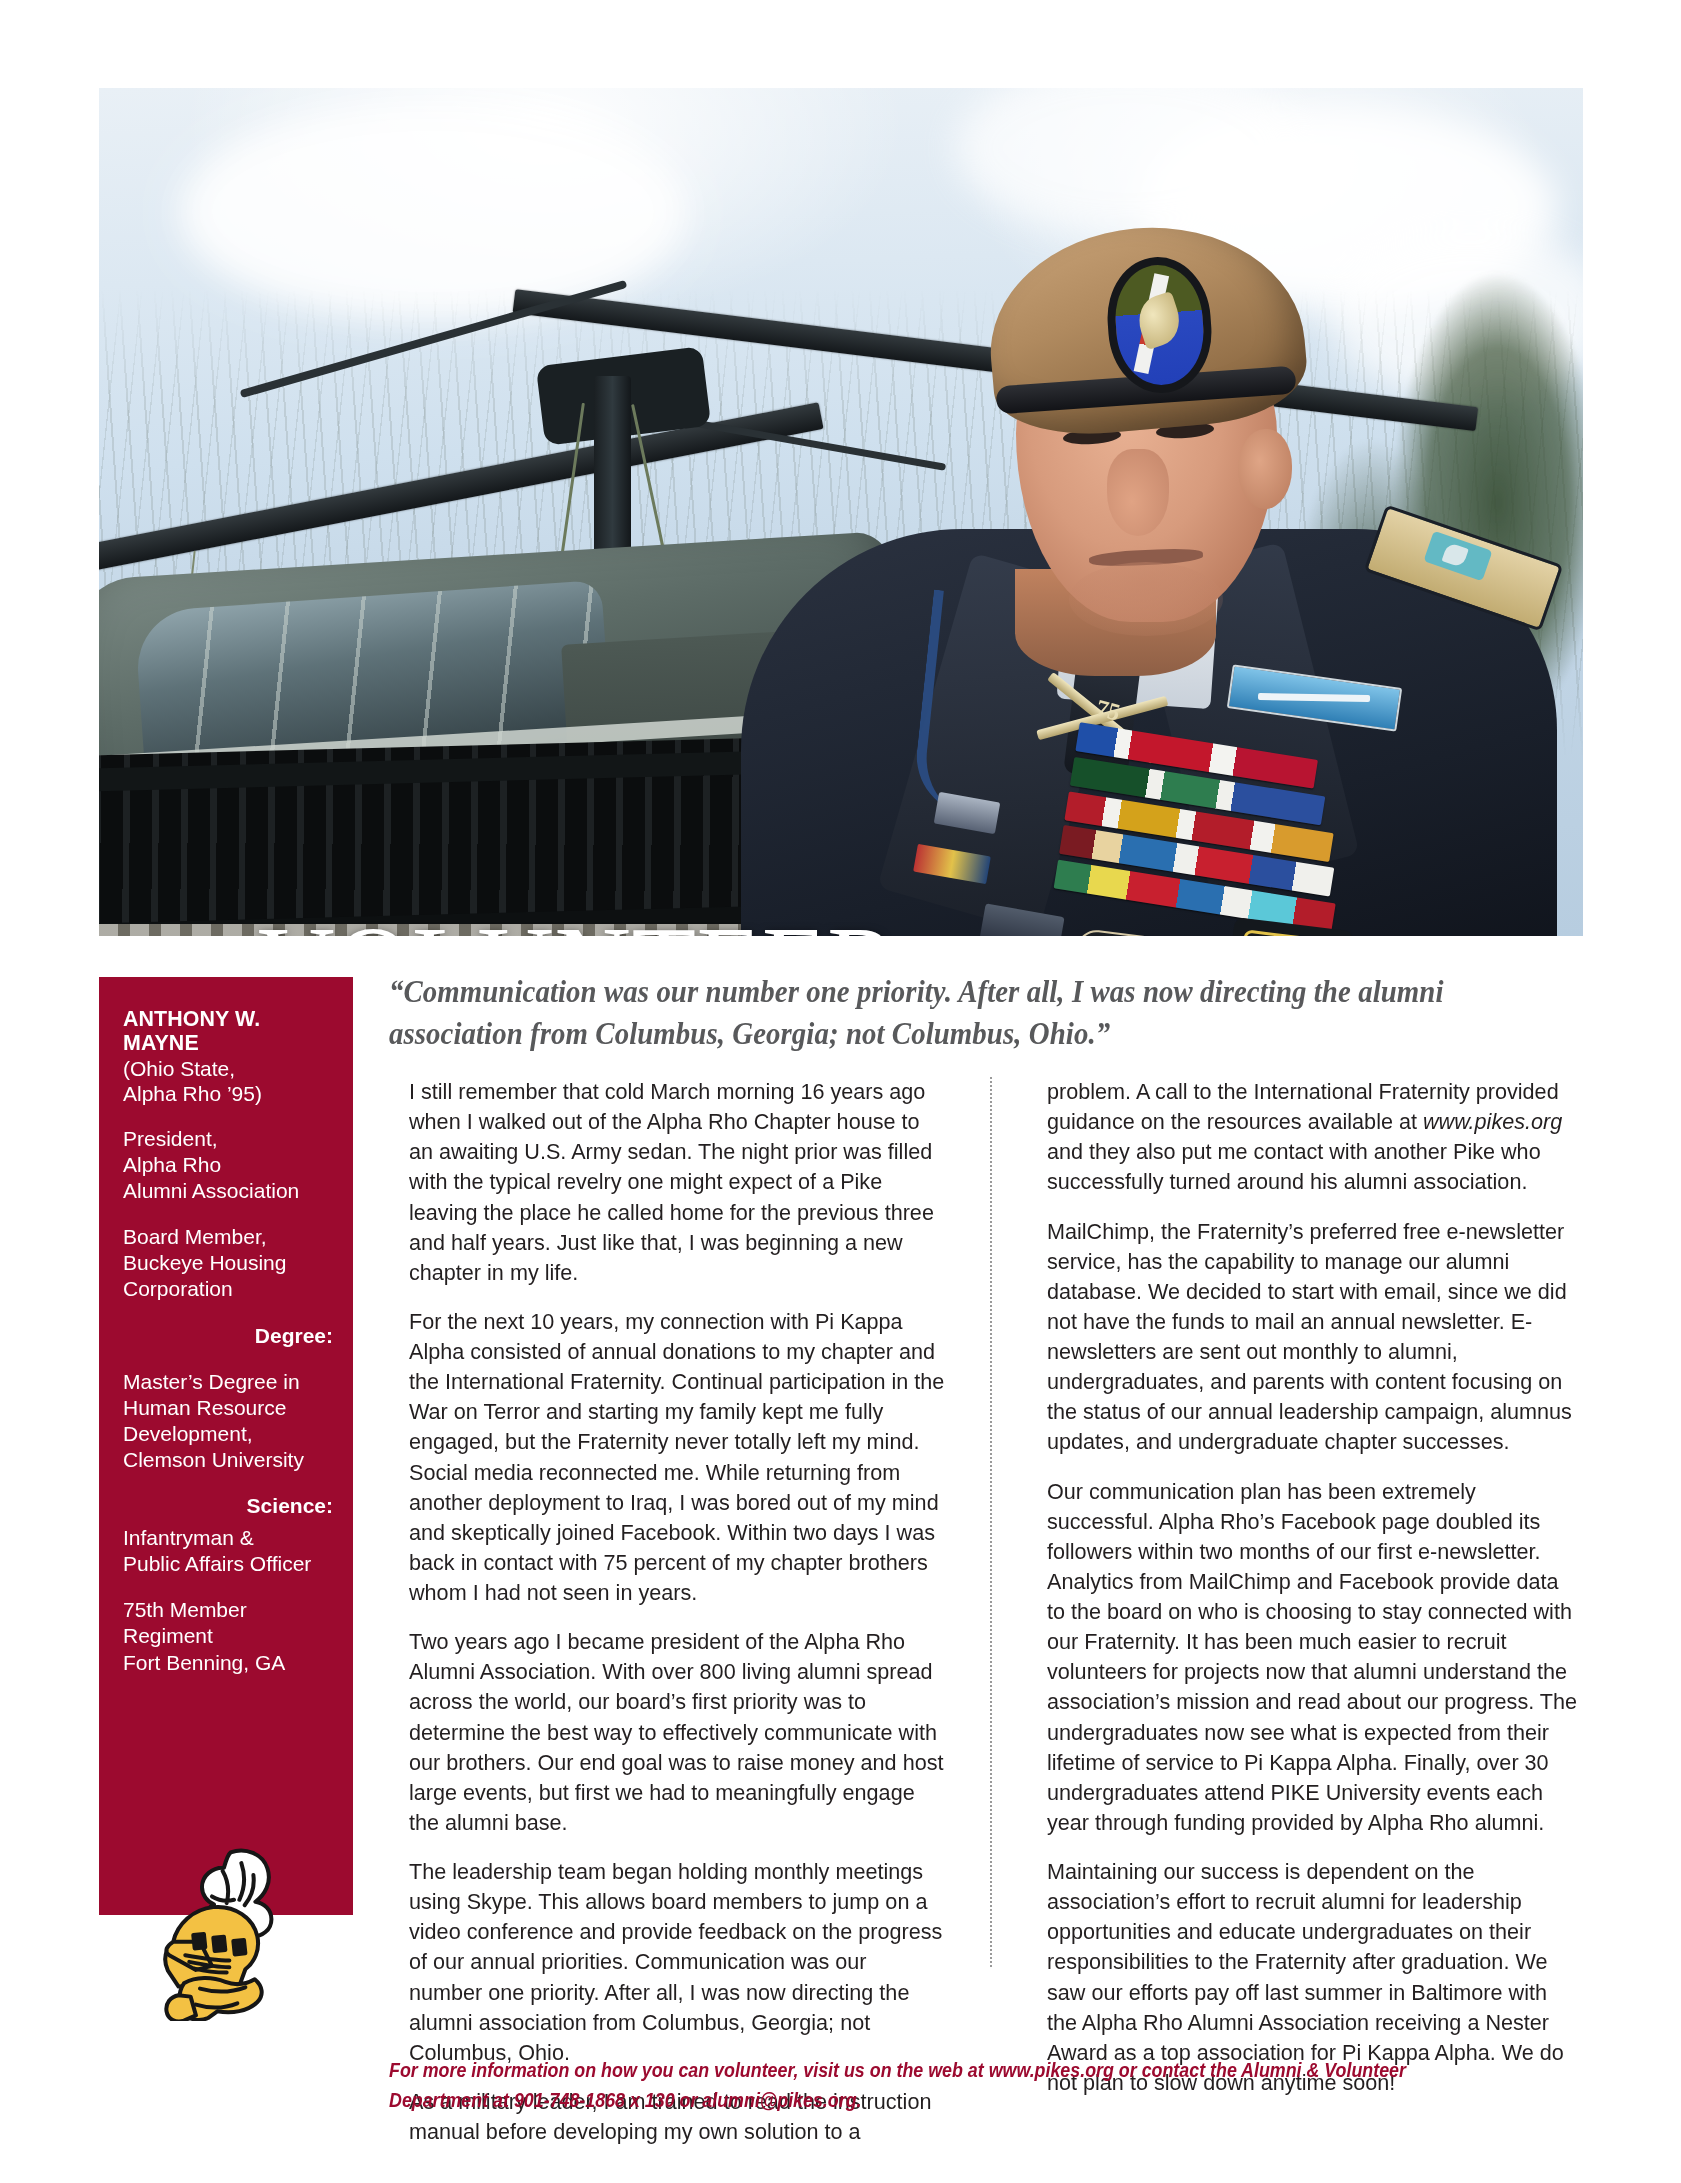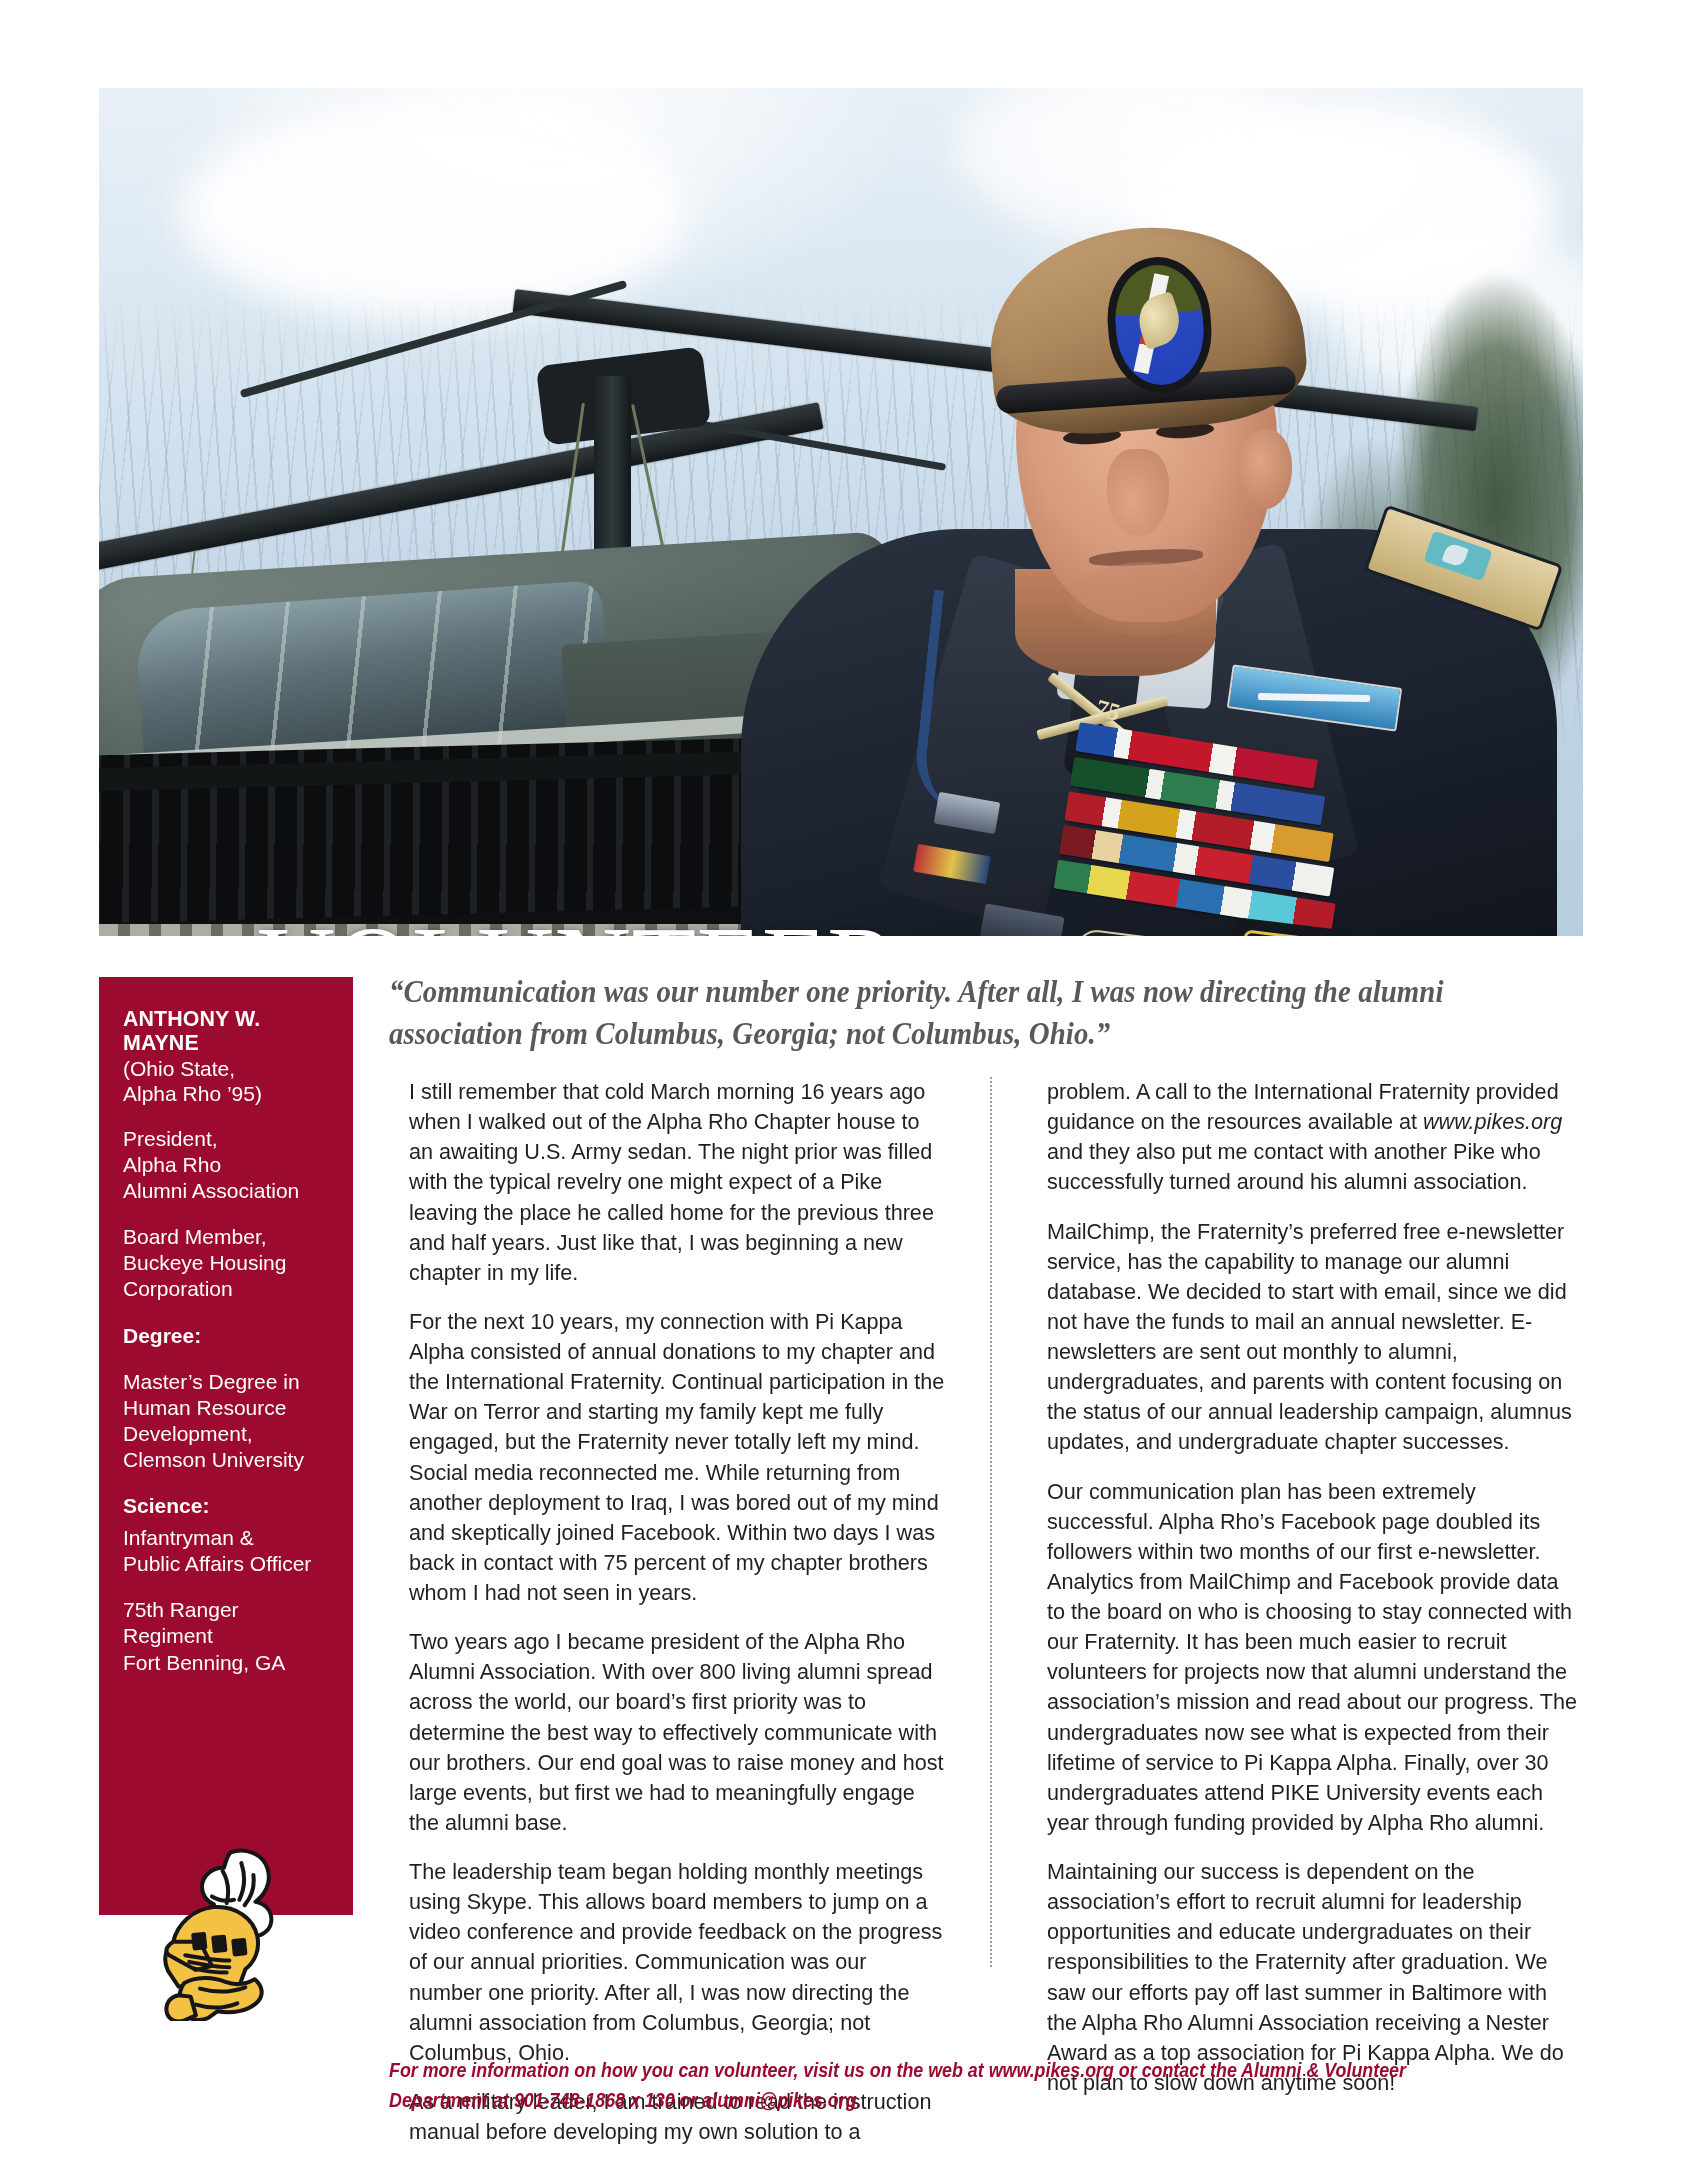--- a/index.html
+++ b/index.html
@@ -128,21 +128,21 @@
   .headline{position:absolute;left:159px;top:813px;white-space:nowrap;z-index:6;}
   .headline .big{font-family:"Liberation Serif",serif;font-weight:400;font-size:115px;color:#fff;letter-spacing:0.7px;
      transform:scaleX(.92);display:inline-block;transform-origin:left bottom;text-shadow:0 2px 9.4px rgba(0,0,0,.55);}
 
   
   .sidebar{position:absolute;left:99px;top:977px;width:254px;height:938px;background:#9c0a2f;color:#fff;
      padding:31px 20px 0 24px;box-sizing:border-box;}
   .sb-name{font-weight:700;font-size:21.4px;line-height:1.12;letter-spacing:0.1px;}
   .sb-line{font-weight:400;font-size:21px;line-height:1.2;}
   .sb-block{margin-top:20px;font-size:21px;line-height:1.24;font-weight:400;}
-  .sb-block.b{font-weight:700;margin-top:20px;}
+  .sb-block.b{font-weight:700;margin-top:20px;text-align:right;}
   .sb-block.tight{margin-top:6.7px;}
   .logo{position:absolute;left:50%;top:863px;transform:translateX(-50%);width:167px;height:181px;}
 
   
   .quote{position:absolute;left:389px;top:971px;width:1177px;
      font-family:"Liberation Serif",serif;font-style:italic;font-weight:700;font-size:32px;line-height:1.30;color:#58595b;
      transform:scaleX(.90);transform-origin:left top;letter-spacing:0.1px;}
   .cols{position:absolute;left:389px;top:1077px;width:1193px;height:916px;}
   .col{position:absolute;top:0;width:555px;margin-left:20px;}
   .colL{left:0;} .colR{left:638px;}
@@ -262,21 +262,21 @@
 
     <div class="sb-block b">Degree:</div>
     <div class="sb-block" style="white-space:pre-line">Master’s Degree in
 Human Resource
 Development,
 Clemson University</div>
 
     <div class="sb-block b">Science:</div>
     <div class="sb-block tight" style="white-space:pre-line">Infantryman &amp;
 Public Affairs Officer</div>
-    <div class="sb-block" style="white-space:pre-line">75th Ranger Regiment
+    <div class="sb-block" style="white-space:pre-line">75th Member Regiment
 Fort Benning, GA</div>
 
     <div class="logo">
       <svg viewBox="0 0 250 270" width="167" height="181" aria-hidden="true">
         <g stroke="#161616" stroke-width="6" stroke-linejoin="round" stroke-linecap="round">
 
           <path fill="#ffffff" d="M132 18c22-8 48 2 55 24 7 21-4 40-18 50 13 2 24 12 24 26 0 16-14 27-30 26-9-1-16-6-21-13-6 12-19 19-32 16-14-3-22-17-19-31 2-9 8-16 16-20-10-4-18-14-18-26 0-17 16-30 33-29 3-11 5-19 10-23z"></path>
           <path fill="none" d="M120 46c8 14 10 32 6 48M148 34c6 18 5 38-3 55M166 52c2 16-3 33-13 45M104 84c10 6 22 8 33 5M118 120c12 5 26 4 37-3"></path>
 
           <path fill="#f3c143" d="M46 152c6-27 30-49 60-52 32-3 60 16 66 44 4 20-4 38-18 49l-8 22-92 4-16-24c-6-13-7-28 8-43z"></path>

